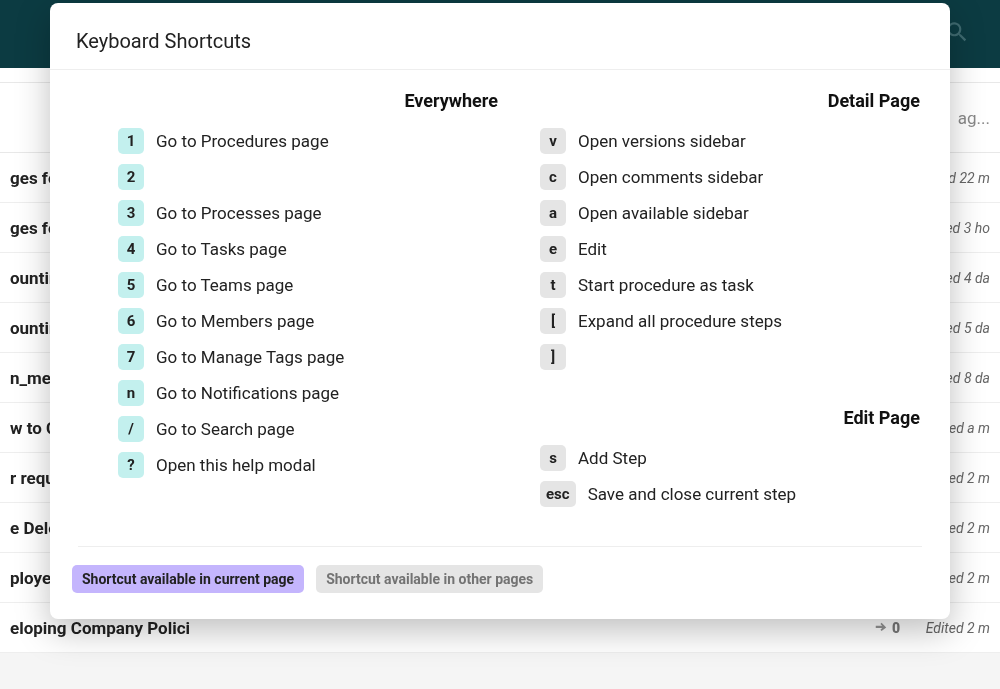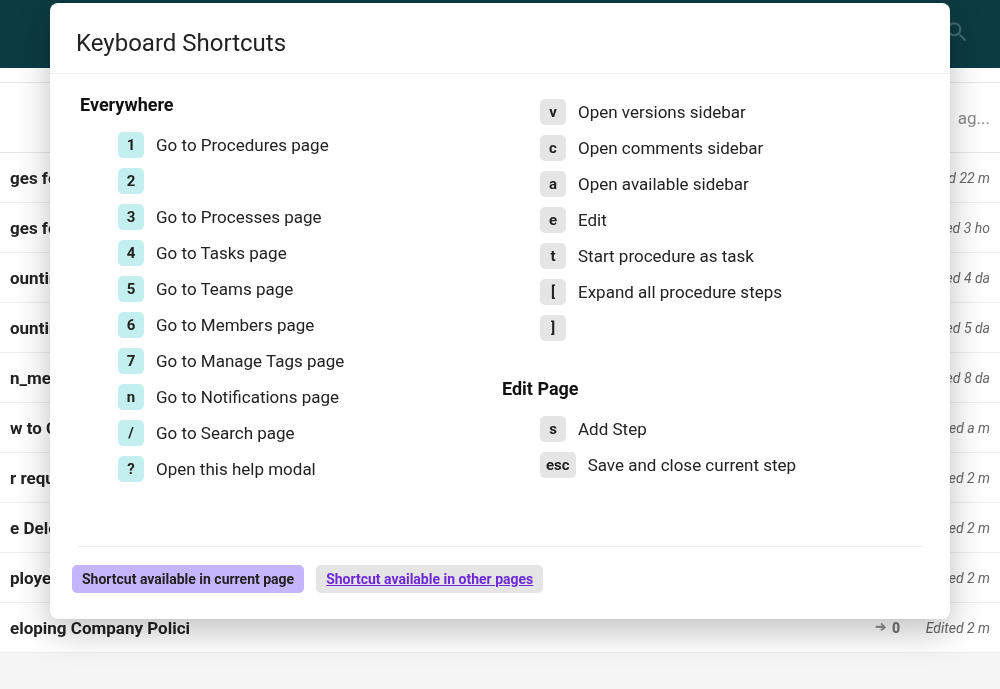--- a/index.html
+++ b/index.html
@@ -25,22 +25,22 @@
 
   
   .dark { position:absolute; inset:0; background:rgba(0,0,0,0); }
 
   
   .modal {
     position:absolute; left:50px; right:50px; top:3px; bottom:70px;
     background:#fff; border-radius:8px; box-shadow:0 12px 34px rgba(0,0,0,.25);
     display:flex; flex-direction:column; overflow:hidden;
   }
-  .modal-title { font-size:24px; font-weight:400; color:#222; padding:26px 26px 16px; border-bottom:1px solid #eee; }
-  .modal-body { flex:1; display:flex; gap:4px; padding:20px 30px 10px; }
+  .modal-title { font-size:20px; font-weight:400; color:#222; padding:26px 26px 16px; border-bottom:1px solid #eee; }
+  .modal-body { flex:1; display:flex; gap:4px; padding:20px 30px 10px;text-align:right; }
   .col { flex:1; min-width:0; }
 
   .section-title { font-size:18px; font-weight:700; color:#111; margin:0 0 12px; }
   .section-title.later { margin-top:32px; }
 
   .shortcut-list { display:flex; flex-direction:column; gap:0; padding-left:38px;}
   .shortcut-row { display:flex; align-items:center; gap:12px; height:36px; }
   .key {
     min-width:26px; height:26px; padding:0 6px; border-radius:5px;
     display:inline-flex; align-items:center; justify-content:center;
@@ -48,21 +48,21 @@
   }
   .key.avail { background:#c3f0ee; color:#222; }
   .key.other { background:#e5e5e5; color:#222; }
   .shortcut-desc { font-size:17px; color:#222; }
 
   .modal-footer { padding:14px 22px 26px; }
   .hr { height:1px; background:#eee; margin:0 6px 18px; }
   .legend { display:flex; gap:12px; }
   .badge { font-size:14px; font-weight:700; padding:6px 10px; border-radius:5px; }
   .badge.avail { background:#c4b5fd; color:#222; }
-  .badge.other { background:#e5e5e5; color:#6d28d9;text-decoration:underline; }
+  .badge.other { background:#e5e5e5; color:#737373; }
 </style>
 </head>
 <body>
 
 <div class="bg">
   <div class="bg-header">
     <span>
       <svg viewBox="0 0 24 24">
           <path d="M15.5 14h-.79l-.28-.27a6.5 6.5 0 10-.7.7l.27.28v.79l5 5L20.5 19l-5-5zm-6 0a4.5 4.5 0 110-9 4.5 4.5 0 010 9z"></path>
         </svg>
@@ -205,20 +205,21 @@
             <span class="key avail">/</span>
             <span class="shortcut-desc">Go to Search page</span>
           </div>
           <div class="shortcut-row">
             <span class="key avail">?</span>
             <span class="shortcut-desc">Open this help modal</span>
           </div>
         </div>
       </div>
     <div class="col" id="col-1">
+        <div class="section-title">Detail Page</div>
         <div class="shortcut-list">
           <div class="shortcut-row">
             <span class="key other">v</span>
             <span class="shortcut-desc">Open versions sidebar</span>
           </div>
           <div class="shortcut-row">
             <span class="key other">c</span>
             <span class="shortcut-desc">Open comments sidebar</span>
           </div>
           <div class="shortcut-row">

